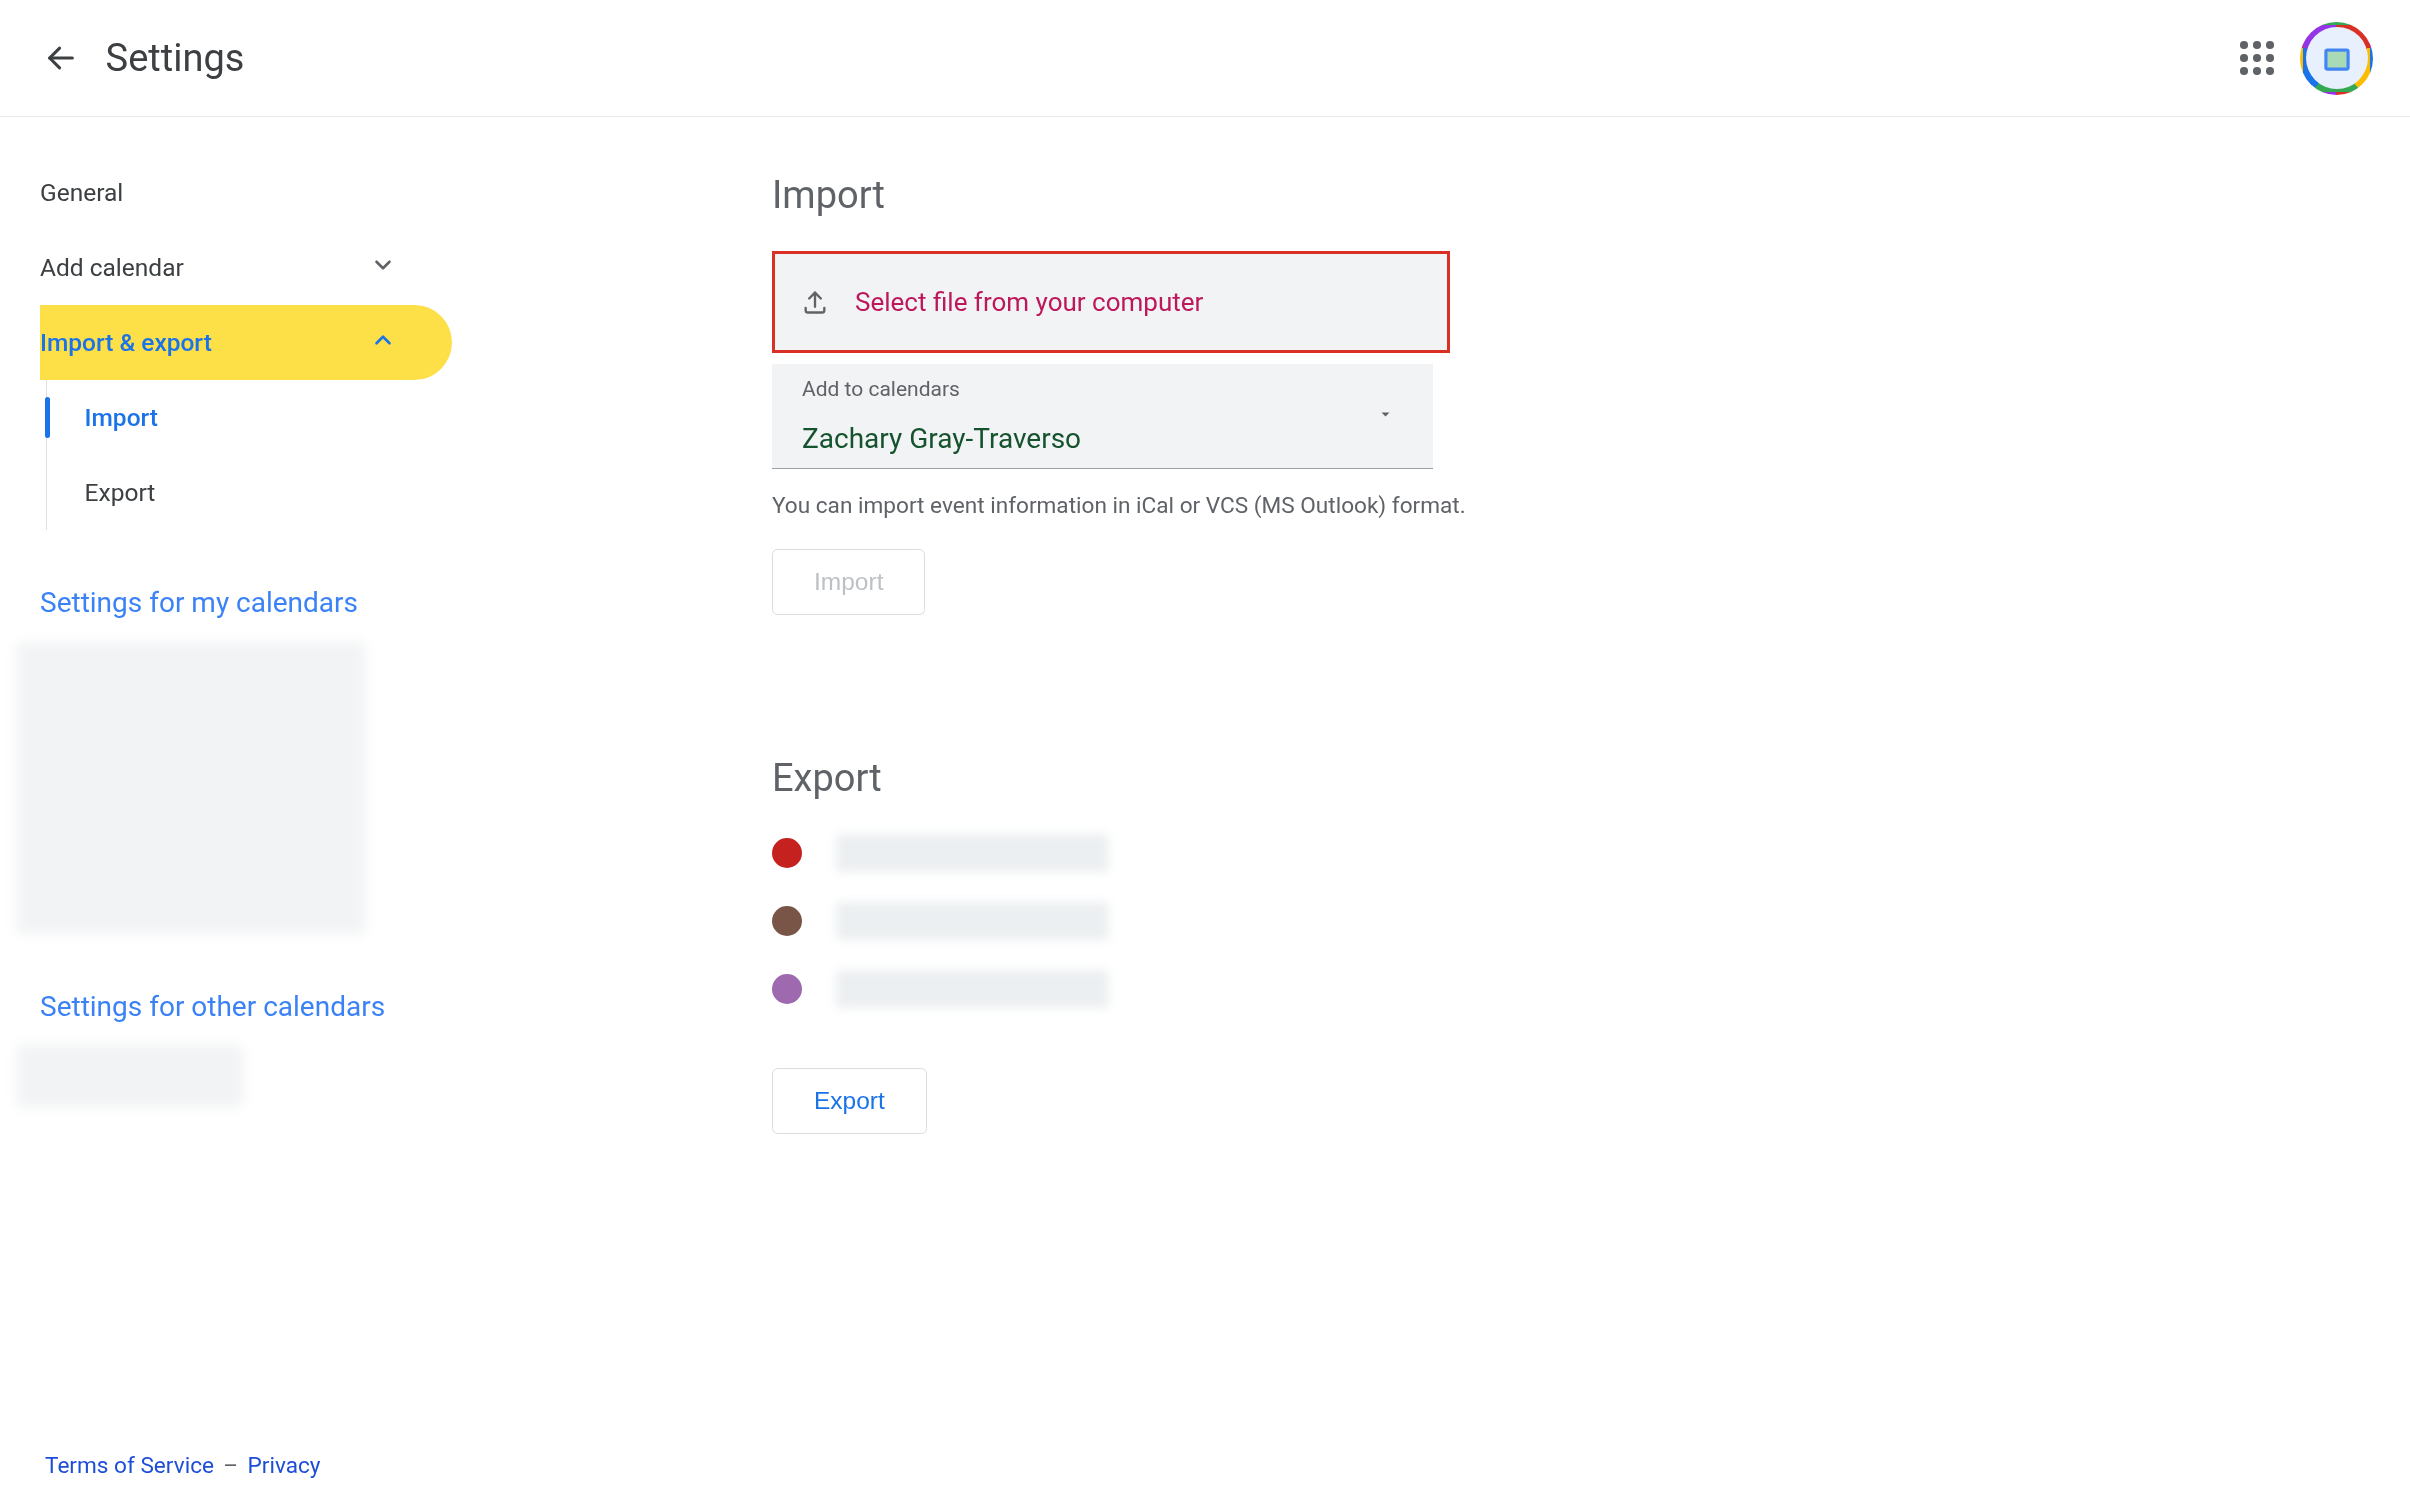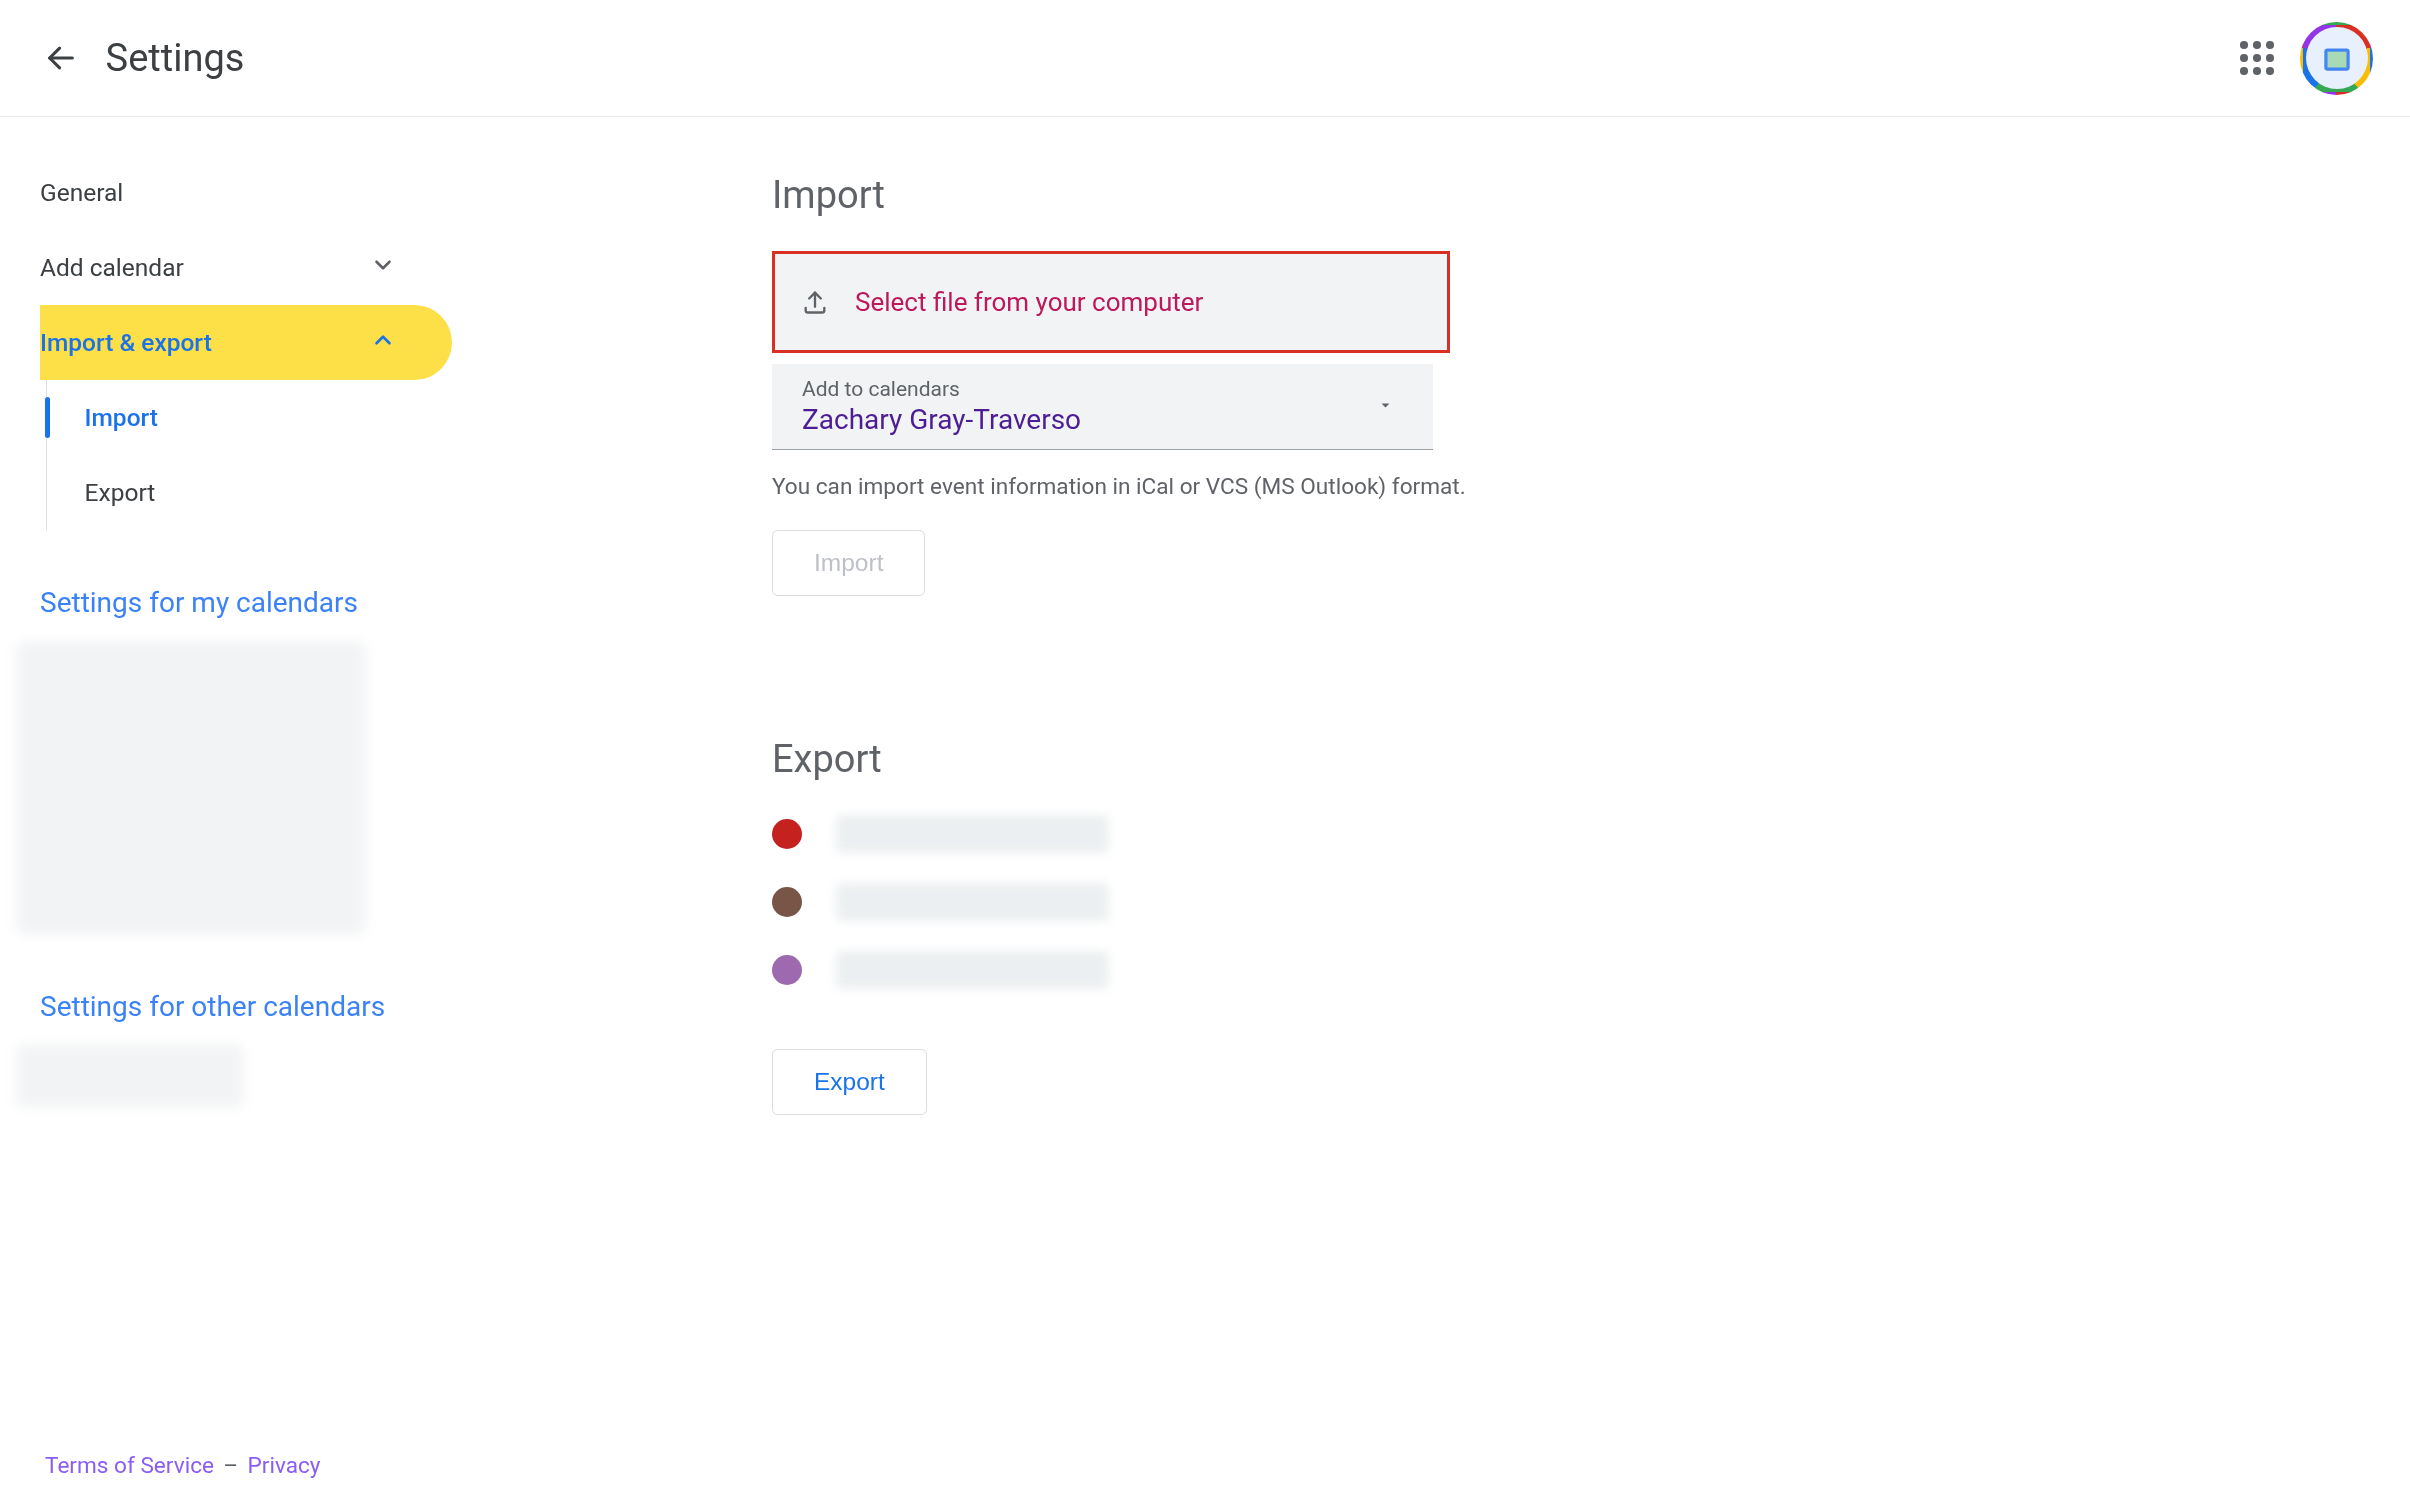--- a/index.html
+++ b/index.html
@@ -170,22 +170,22 @@
     flex-direction: column;
     position: relative;
     cursor: pointer;
   }
   .dropdown-label {
     font-size: 21px;
     color: #5f6368;
   }
   .dropdown-value {
     font-size: 28px;
-    color: #4c1d95;
-    margin-top: 2px;
+    color: #14532d;
+    margin-top: 21px;
   }
   .dropdown-caret {
     position: absolute;
     right: 38px;
     top: 50%;
     transform: translateY(-50%);
   }
   .help-text {
     font-size: 22.6px;
     color: #5f6368;
@@ -229,21 +229,21 @@
   }
   .footer {
     position: absolute;
     left: 45px;
     bottom: 28px;
     font-size: 22.6px;
     color: #5f6368;
     display: flex;
     gap: 9.4px;
   }
-  .footer a { color: #8b5cf6; text-decoration: none; cursor: pointer; }
+  .footer a { color: #1d4ed8; text-decoration: none; cursor: pointer; }
 </style>
 </head>
 <body>
 
 <div class="header">
   <div class="back-btn">
     <svg width="34" height="34" viewBox="0 0 24 24" fill="none" stroke="#3c4043" stroke-width="2.2" stroke-linecap="round" stroke-linejoin="round">
         <line x1="20" y1="12" x2="4" y2="12"></line>
         <polyline points="11 5 4 12 11 19"></polyline>
       </svg>

